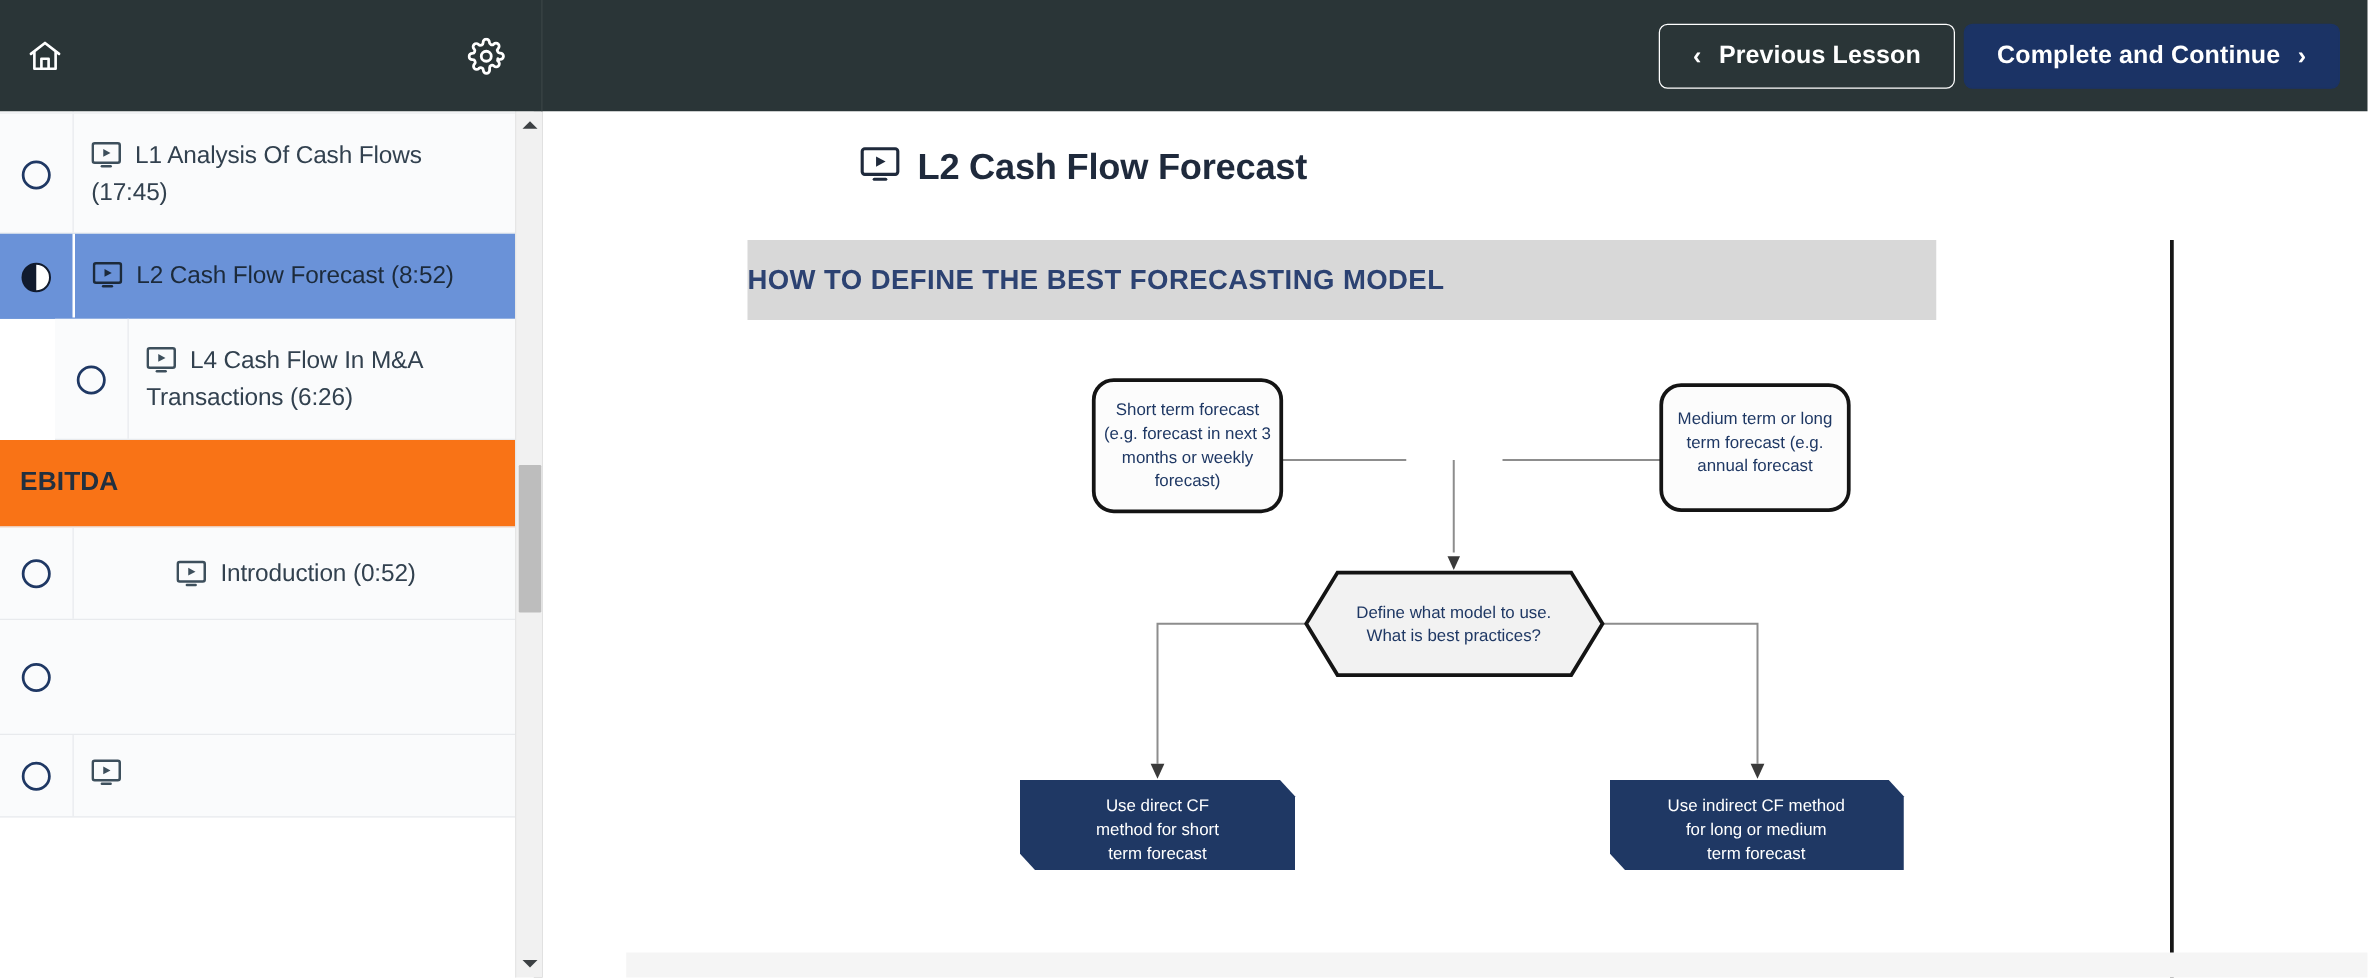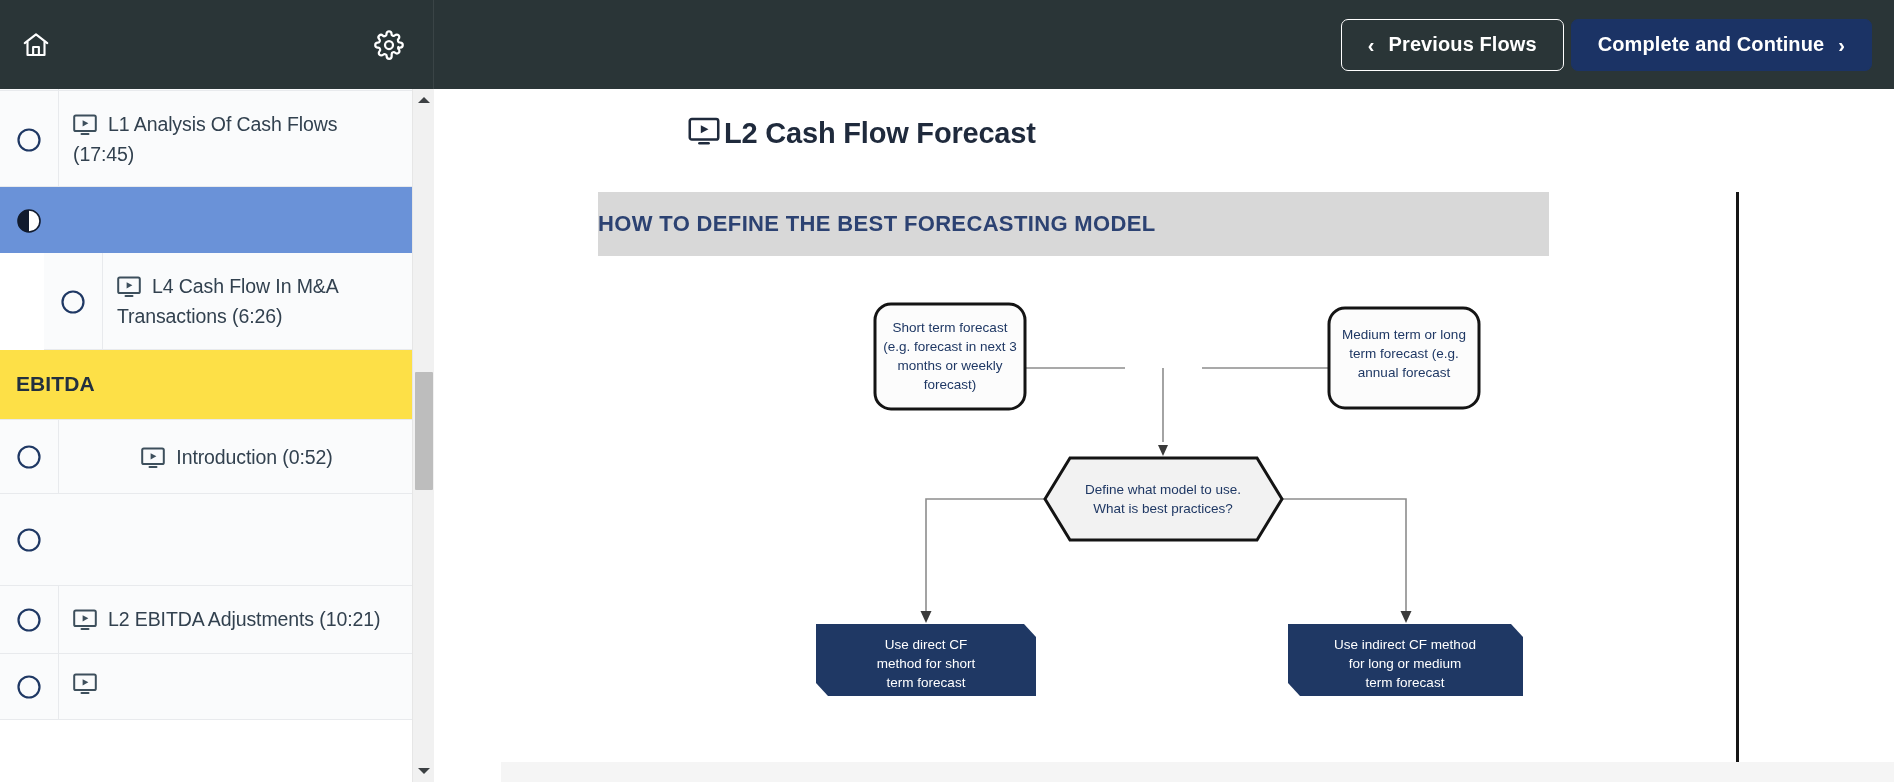--- a/index.html
+++ b/index.html
@@ -102,21 +102,21 @@
     letter-spacing: -0.1px;
   }
   .lesson.active .lesson-text { color: #1c2a3a; }
   .vid-ico {
     display: inline-block;
     vertical-align: -5px;
     margin-right: 11px;
   }
   .circle-ico { display: block; }
   .section-head {
-    background: #fde047;
+    background: #f97316;
     min-height: 70px;
     display: flex; align-items: center;
     padding: 0 0 0 16px;
     border-bottom: 1px solid #e8eaed;
     font-size: 21px;
     font-weight: bold;
     color: #22303f;
     letter-spacing: 0.1px;
   }
   .sb-scrollbar {
@@ -156,21 +156,21 @@
   }
 
   
   .main {
     position: absolute; left: 435px; top: 89px;
     width: 1459px; height: 693px;
     background: #ffffff;
     overflow: hidden;
   }
   .lesson-title {
-    display: flex; align-items: center; gap: 4px;
+    display: flex; align-items: center; gap: 14px;
     padding: 28px 0 0 253px;
   }
   .lesson-title .ttl {
     font-size: 29px;
     font-weight: bold;
     color: #1f2a3c;
     letter-spacing: -0.2px;
   }
 
   
@@ -230,21 +230,21 @@
       <svg width="30" height="30" viewBox="0 0 24 24" fill="none" stroke="#ffffff" stroke-width="1.8" stroke-linecap="round" stroke-linejoin="round">
         <circle cx="12" cy="12" r="3.2"></circle>
         <path d="M19.4 13.6a1.6 1.6 0 0 0 .33 1.76l.06.06a2 2 0 1 1-2.83 2.83l-.06-.06a1.6 1.6 0 0 0-1.76-.33 1.6 1.6 0 0 0-1 1.47V21a2 2 0 1 1-4 0v-.11a1.6 1.6 0 0 0-1.05-1.47 1.6 1.6 0 0 0-1.76.33l-.06.06a2 2 0 1 1-2.83-2.83l.06-.06a1.6 1.6 0 0 0 .33-1.76 1.6 1.6 0 0 0-1.47-1H3a2 2 0 1 1 0-4h.11a1.6 1.6 0 0 0 1.47-1.05 1.6 1.6 0 0 0-.33-1.76l-.06-.06a2 2 0 1 1 2.83-2.83l.06.06a1.6 1.6 0 0 0 1.76.33H9a1.6 1.6 0 0 0 1-1.47V3a2 2 0 1 1 4 0v.11a1.6 1.6 0 0 0 1 1.47 1.6 1.6 0 0 0 1.76-.33l.06-.06a2 2 0 1 1 2.83 2.83l-.06.06a1.6 1.6 0 0 0-.33 1.76V9a1.6 1.6 0 0 0 1.47 1H21a2 2 0 1 1 0 4h-.11a1.6 1.6 0 0 0-1.47 1z"></path>
       </svg>
     </div>
   </div>
   <div class="topbar-spacer"></div>
   <div class="topbar-right">
     <div class="nav-btn prev">
       <span class="chev">‹</span>
-      <span>Previous Flows</span>
+      <span>Previous Lesson</span>
     </div>
     <div class="nav-btn next">
       <span>Complete and Continue</span>
       <span class="chev">›</span>
     </div>
   </div>
 </div>
 
 <div class="sidebar">
   <div class="sidebar-inner">
@@ -277,20 +277,29 @@
       </div>
     </div>
 
     <div class="lesson active">
       <div class="status-cell">
         <svg class="circle-ico" width="26" height="26" viewBox="0 0 26 26">
           <circle cx="13" cy="13" r="11" fill="#ffffff" stroke="#111b2e" stroke-width="1.6"></circle>
           <path d="M13 2 A11 11 0 0 0 13 24 Z" fill="#111b2e"></path>
         </svg>
       </div>
+      <div class="body-cell">
+        <span class="vid-ico">
+          <svg width="24" height="22" viewBox="0 0 24 22" fill="none" stroke="#1c2a3a" stroke-width="2">
+            <rect x="1.2" y="1.5" width="21.6" height="15.6" rx="1.6"></rect>
+            <path d="M9.6 6.2 L15.4 9.3 L9.6 12.4 Z" fill="#1c2a3a" stroke="none"></path>
+            <path d="M8.5 20 H15.5" stroke-linecap="round"></path>
+          </svg>
+        </span><span class="lesson-text">L2 Cash Flow Forecast (8:52)</span>
+      </div>
     </div>
 
 
     <div class="lesson" style="min-height:92px;margin-left:44px;">
       <div class="status-cell">
         <svg class="circle-ico" width="26" height="26" viewBox="0 0 26 26">
           <circle cx="13" cy="13" r="10.5" fill="none" stroke="#1f3864" stroke-width="2.2"></circle>
         </svg>
       </div>
       <div class="body-cell">
@@ -326,36 +335,20 @@
     </div>
 
     <div class="lesson" style="min-height:92px;">
       <div class="status-cell">
         <svg class="circle-ico" width="26" height="26" viewBox="0 0 26 26">
           <circle cx="13" cy="13" r="10.5" fill="none" stroke="#1f3864" stroke-width="2.2"></circle>
         </svg>
       </div>
     </div>
 
-    <div class="lesson">
-      <div class="status-cell">
-        <svg class="circle-ico" width="26" height="26" viewBox="0 0 26 26">
-          <circle cx="13" cy="13" r="10.5" fill="none" stroke="#1f3864" stroke-width="2.2"></circle>
-        </svg>
-      </div>
-      <div class="body-cell">
-        <span class="vid-ico">
-          <svg width="24" height="22" viewBox="0 0 24 22" fill="none" stroke="#3d4f5c" stroke-width="2">
-            <rect x="1.2" y="1.5" width="21.6" height="15.6" rx="1.6"></rect>
-            <path d="M9.6 6.2 L15.4 9.3 L9.6 12.4 Z" fill="#3d4f5c" stroke="none"></path>
-            <path d="M8.5 20 H15.5" stroke-linecap="round"></path>
-          </svg>
-        </span><span class="lesson-text">L2 EBITDA Adjustments (10:21)</span>
-      </div>
-    </div>
 
     <div class="lesson">
       <div class="status-cell">
         <svg class="circle-ico" width="26" height="26" viewBox="0 0 26 26">
           <circle cx="13" cy="13" r="10.5" fill="none" stroke="#1f3864" stroke-width="2.2"></circle>
         </svg>
       </div>
       <div class="body-cell">
         <span class="vid-ico">
           <svg width="24" height="22" viewBox="0 0 24 22" fill="none" stroke="#3d4f5c" stroke-width="2">

